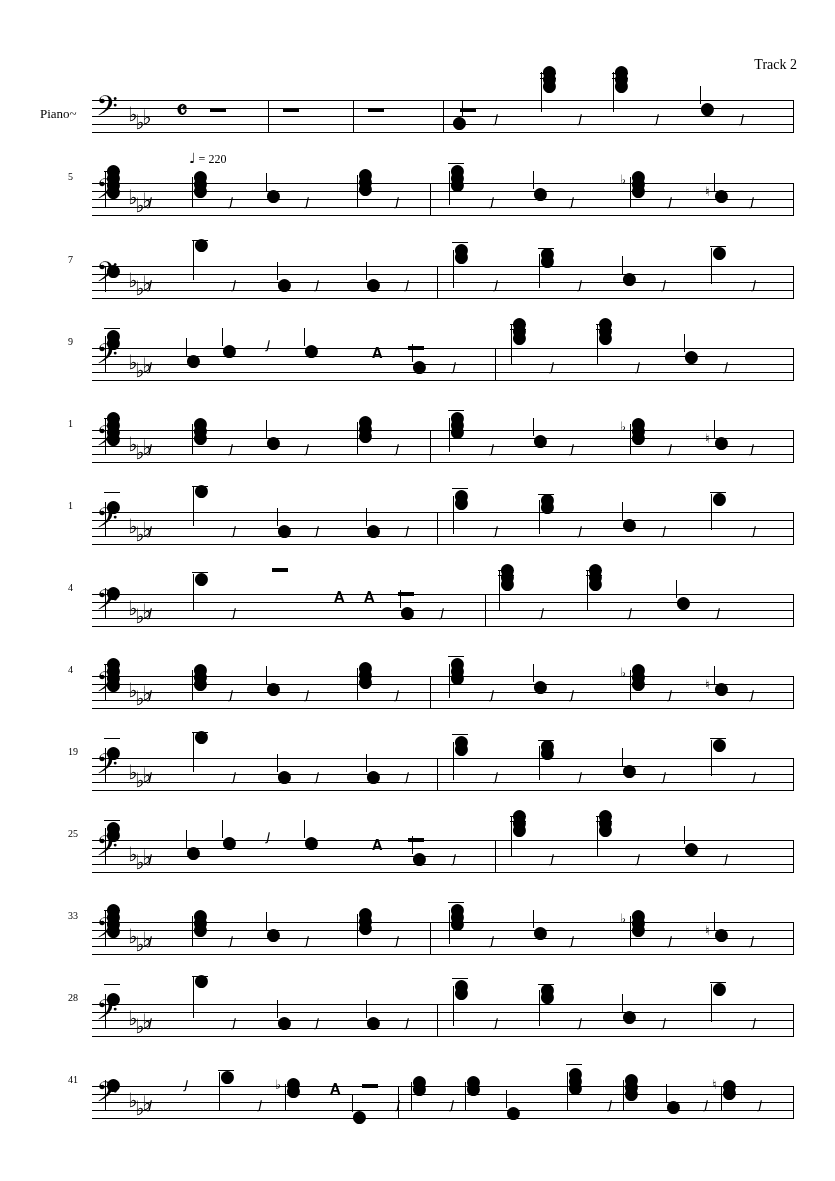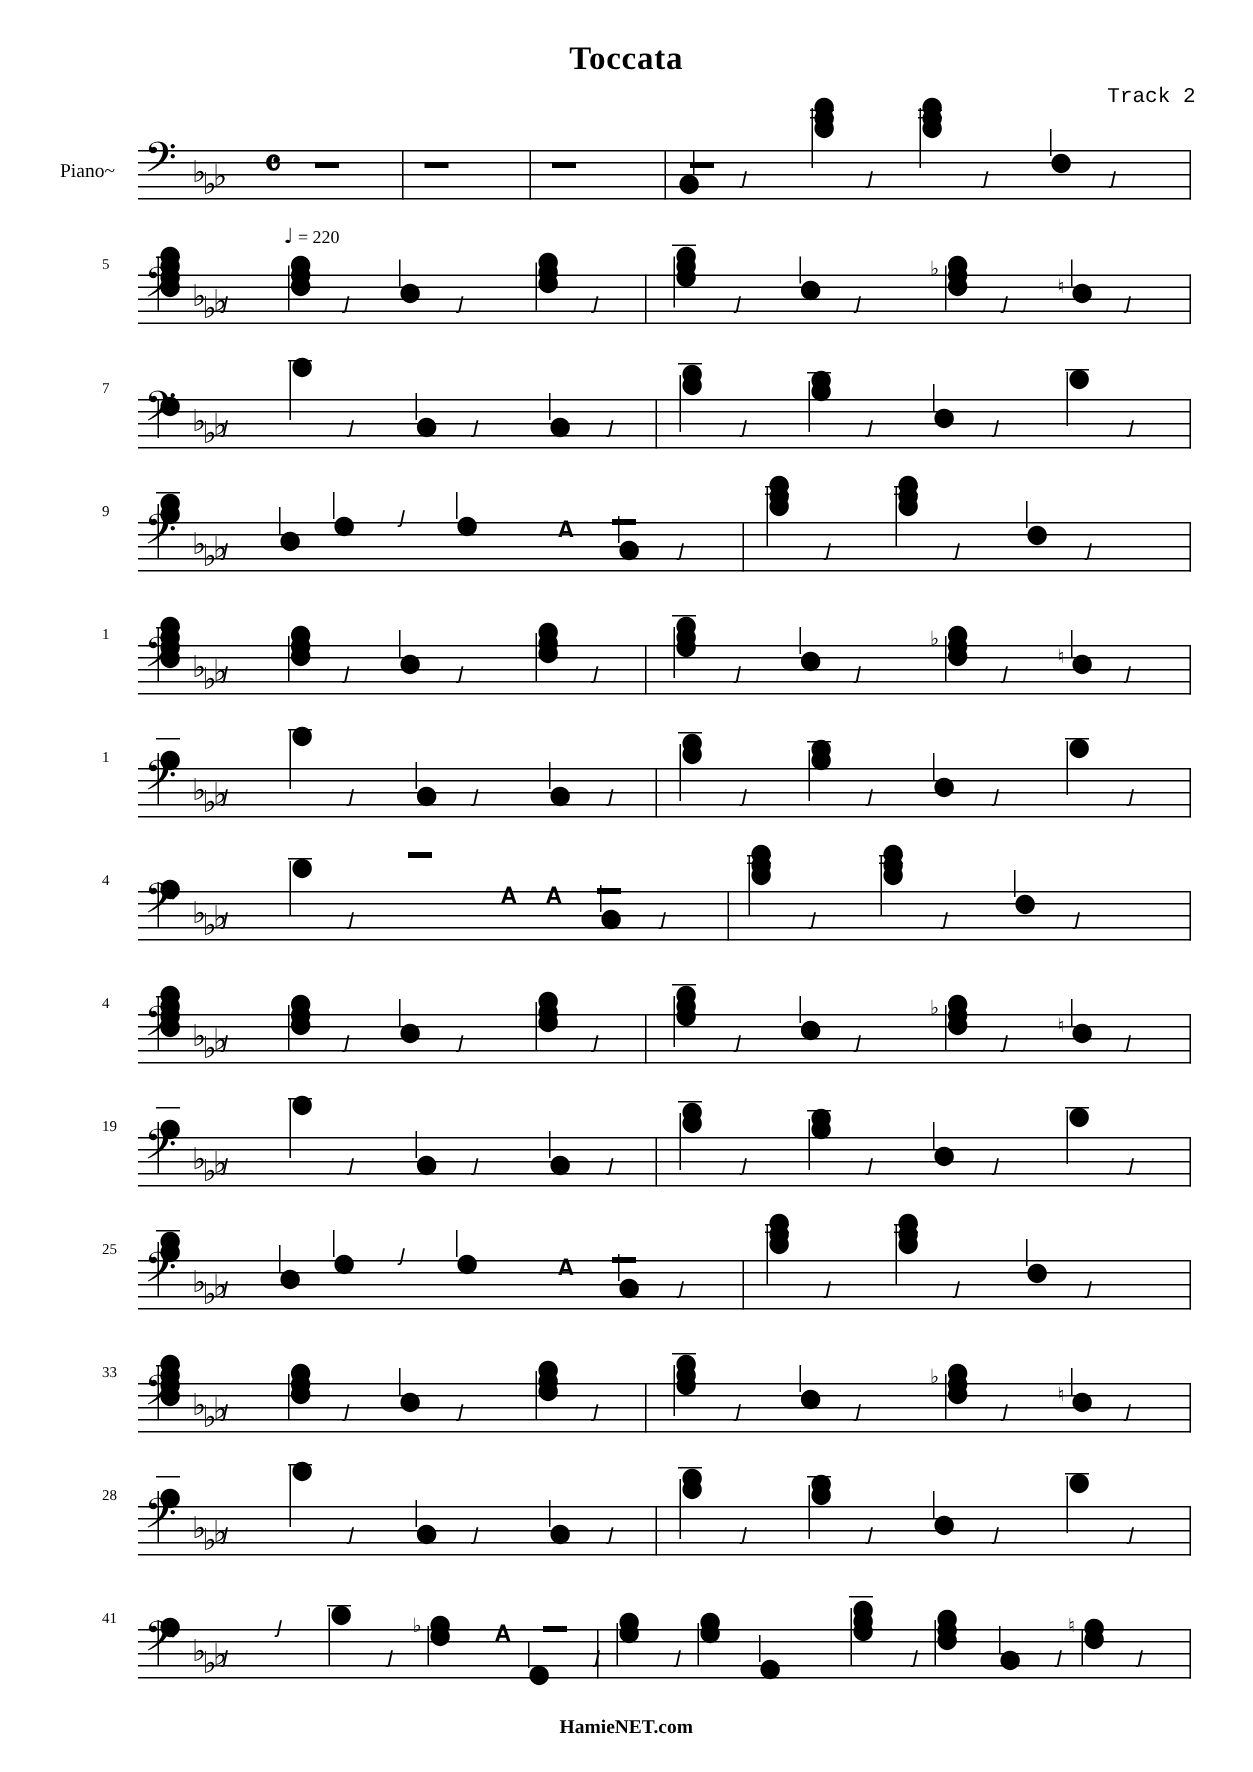--- a/index.html
+++ b/index.html
@@ -29,21 +29,21 @@
     font-size: 22px;
     font-weight: bold;
     font-family: "Liberation Serif", serif;
     letter-spacing: 0.5px;
   }
   .track-label {
     position: absolute;
     top: 57px;
     right: 38px;
     font-size: 14px;
-    font-family: Liberation Mono, monospace;
+    font-family: Liberation Serif, serif;
   }
   .instrument-label {
     position: absolute;
     left: 40px;
     top: 106px;
     font-size: 13px;
     font-family: "Liberation Serif", serif;
   }
   .footer {
     position: absolute;
@@ -187,21 +187,20 @@
     font-family: "DejaVu Sans", sans-serif;
     font-size: 13px;
     line-height: 13px;
   }
 </style>
 </head>
 <body>
 
 <div class="sheet">
 
-  <div class="title">Toccata</div>
   <div class="track-label">Track 2</div>
   <div class="instrument-label">Piano~</div>
 
   <div class="system" style="top:82px;">
     <div class="staff">
       <div class="line"></div>
       <div class="line"></div>
       <div class="line"></div>
       <div class="line"></div>
       <div class="line"></div>
@@ -980,14 +979,13 @@
     <div class="chordstack" style="left:722px; top:14px;">
         <span>●</span>
         <span>●</span>
       </div>
     <div class="stem" style="left:721px; top:18px; height:24px;"></div>
     <div class="rest" style="left:758px; top:28px;">𝚥</div>
     <div class="barline" style="left:398px;"></div>
     <div class="endbar"></div>
   </div>
 
-  <div class="footer">HamieNET.com</div>
 </div>
 
 </body></html>

